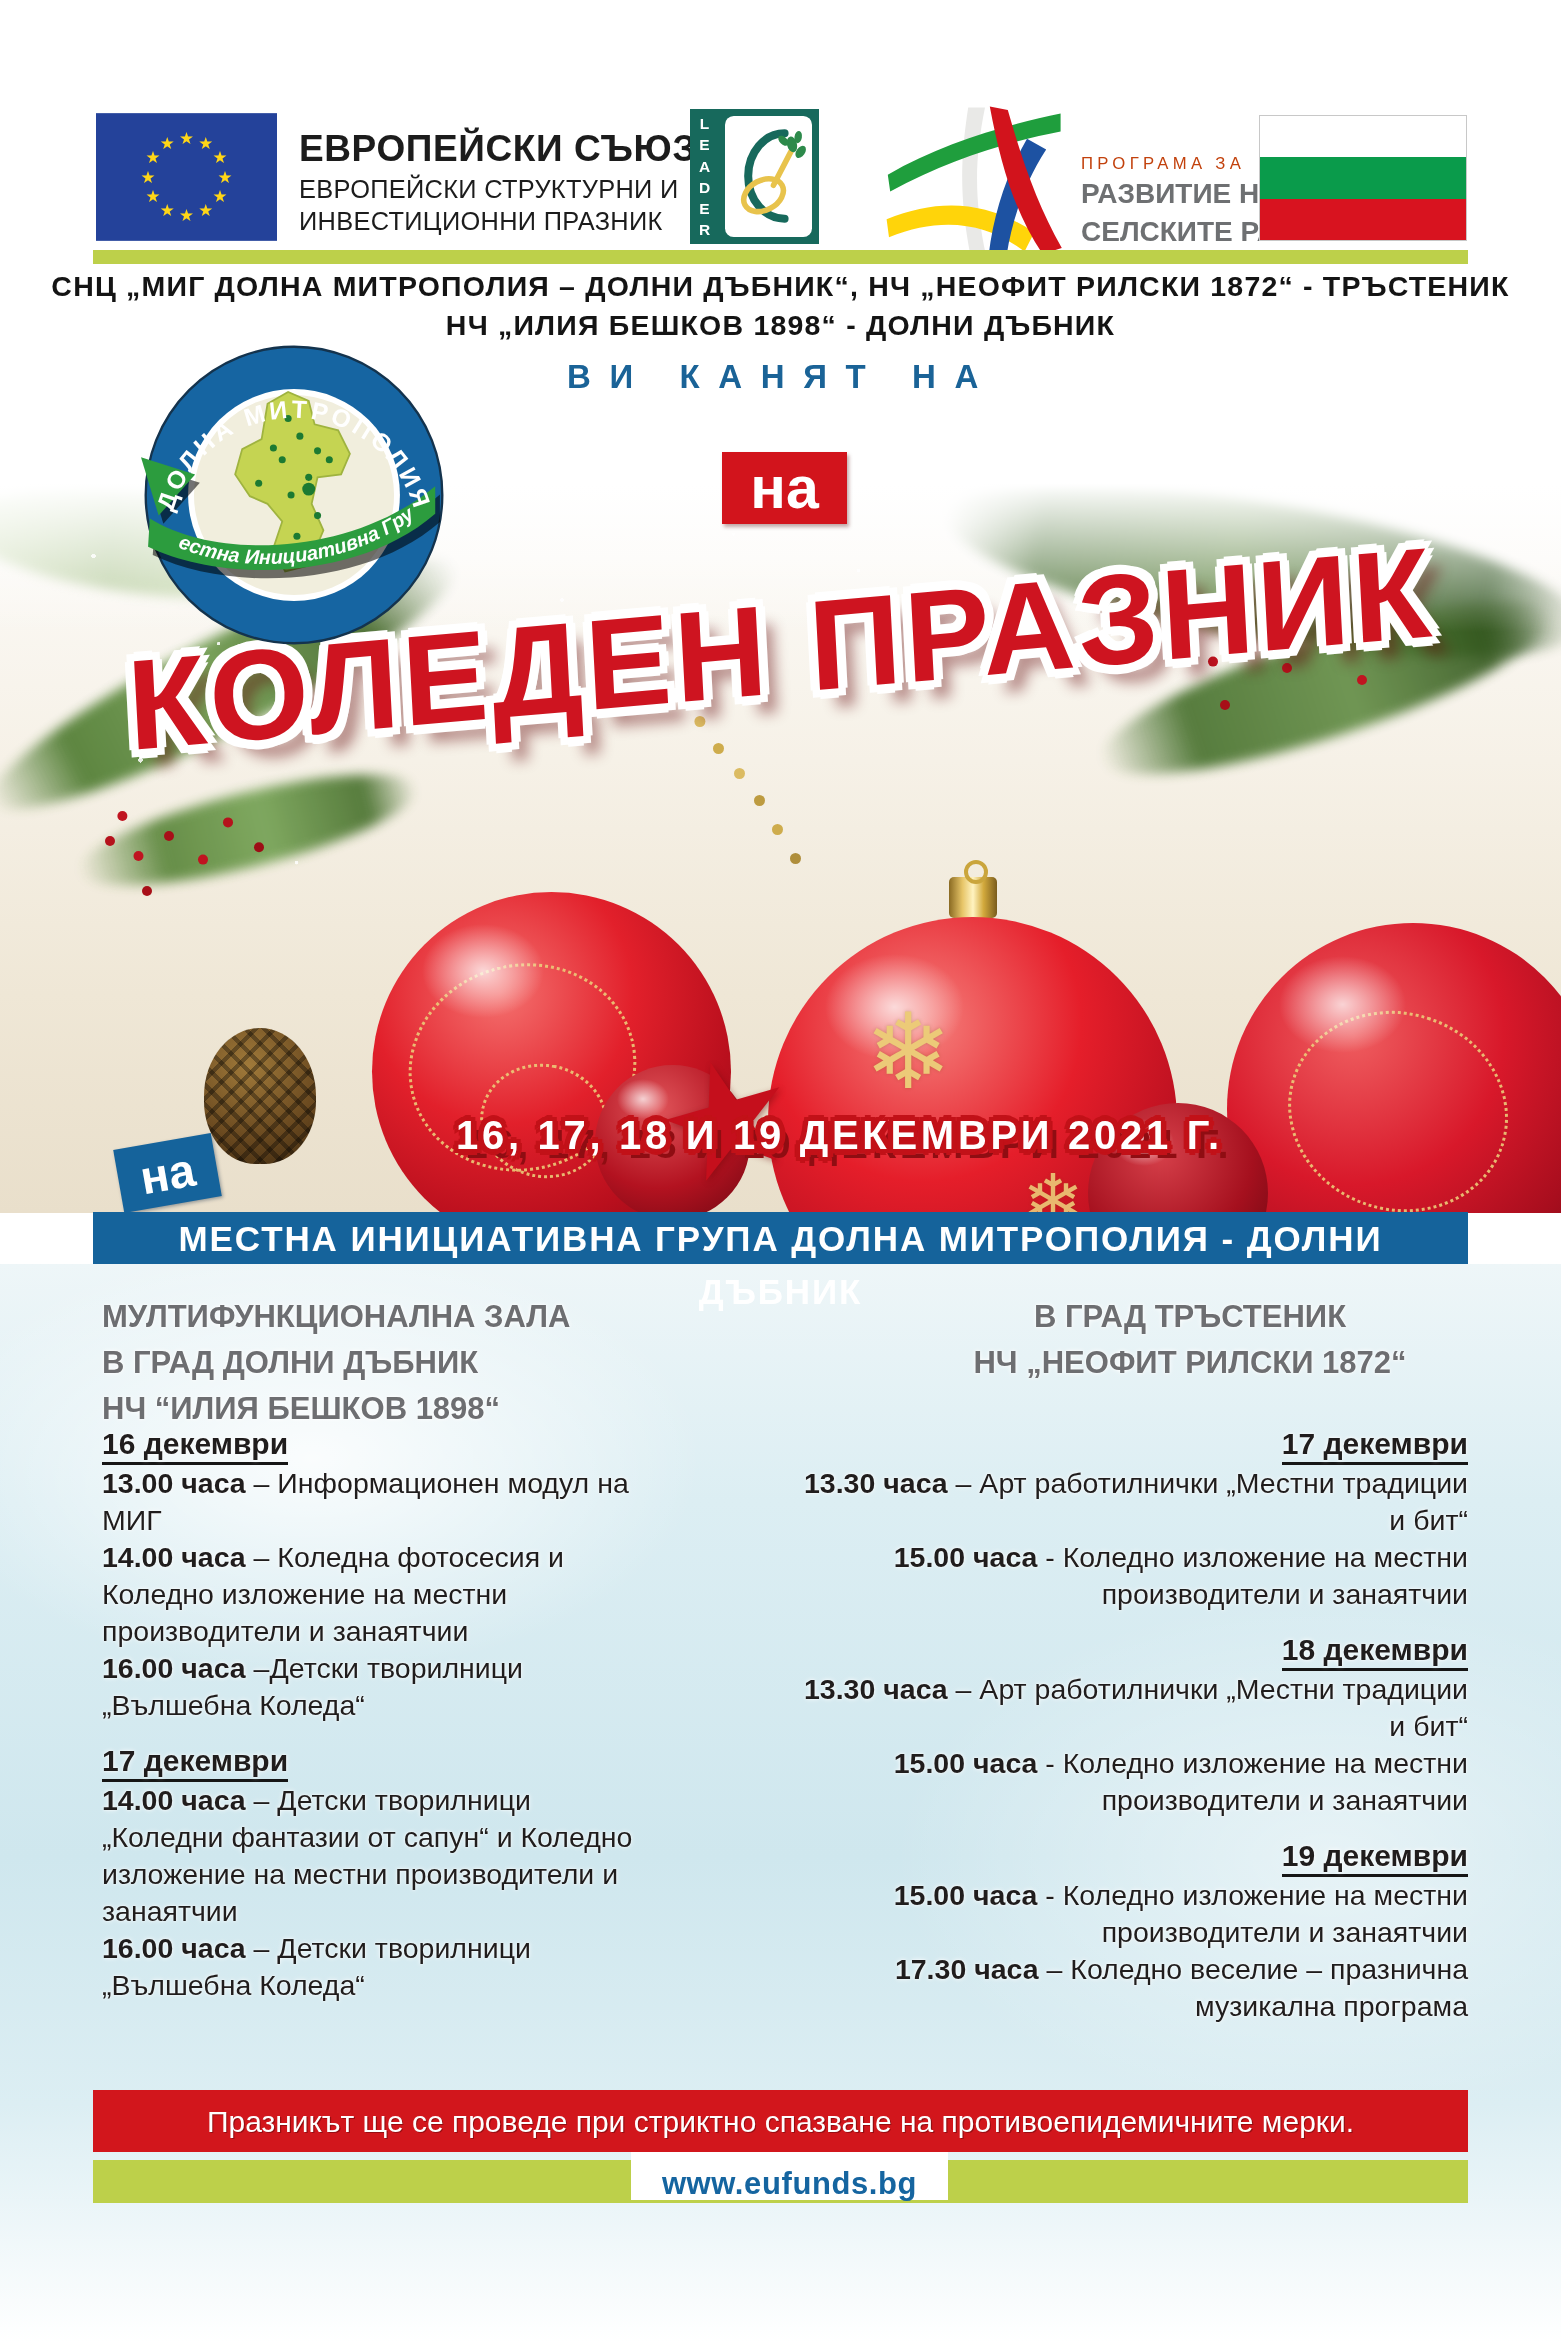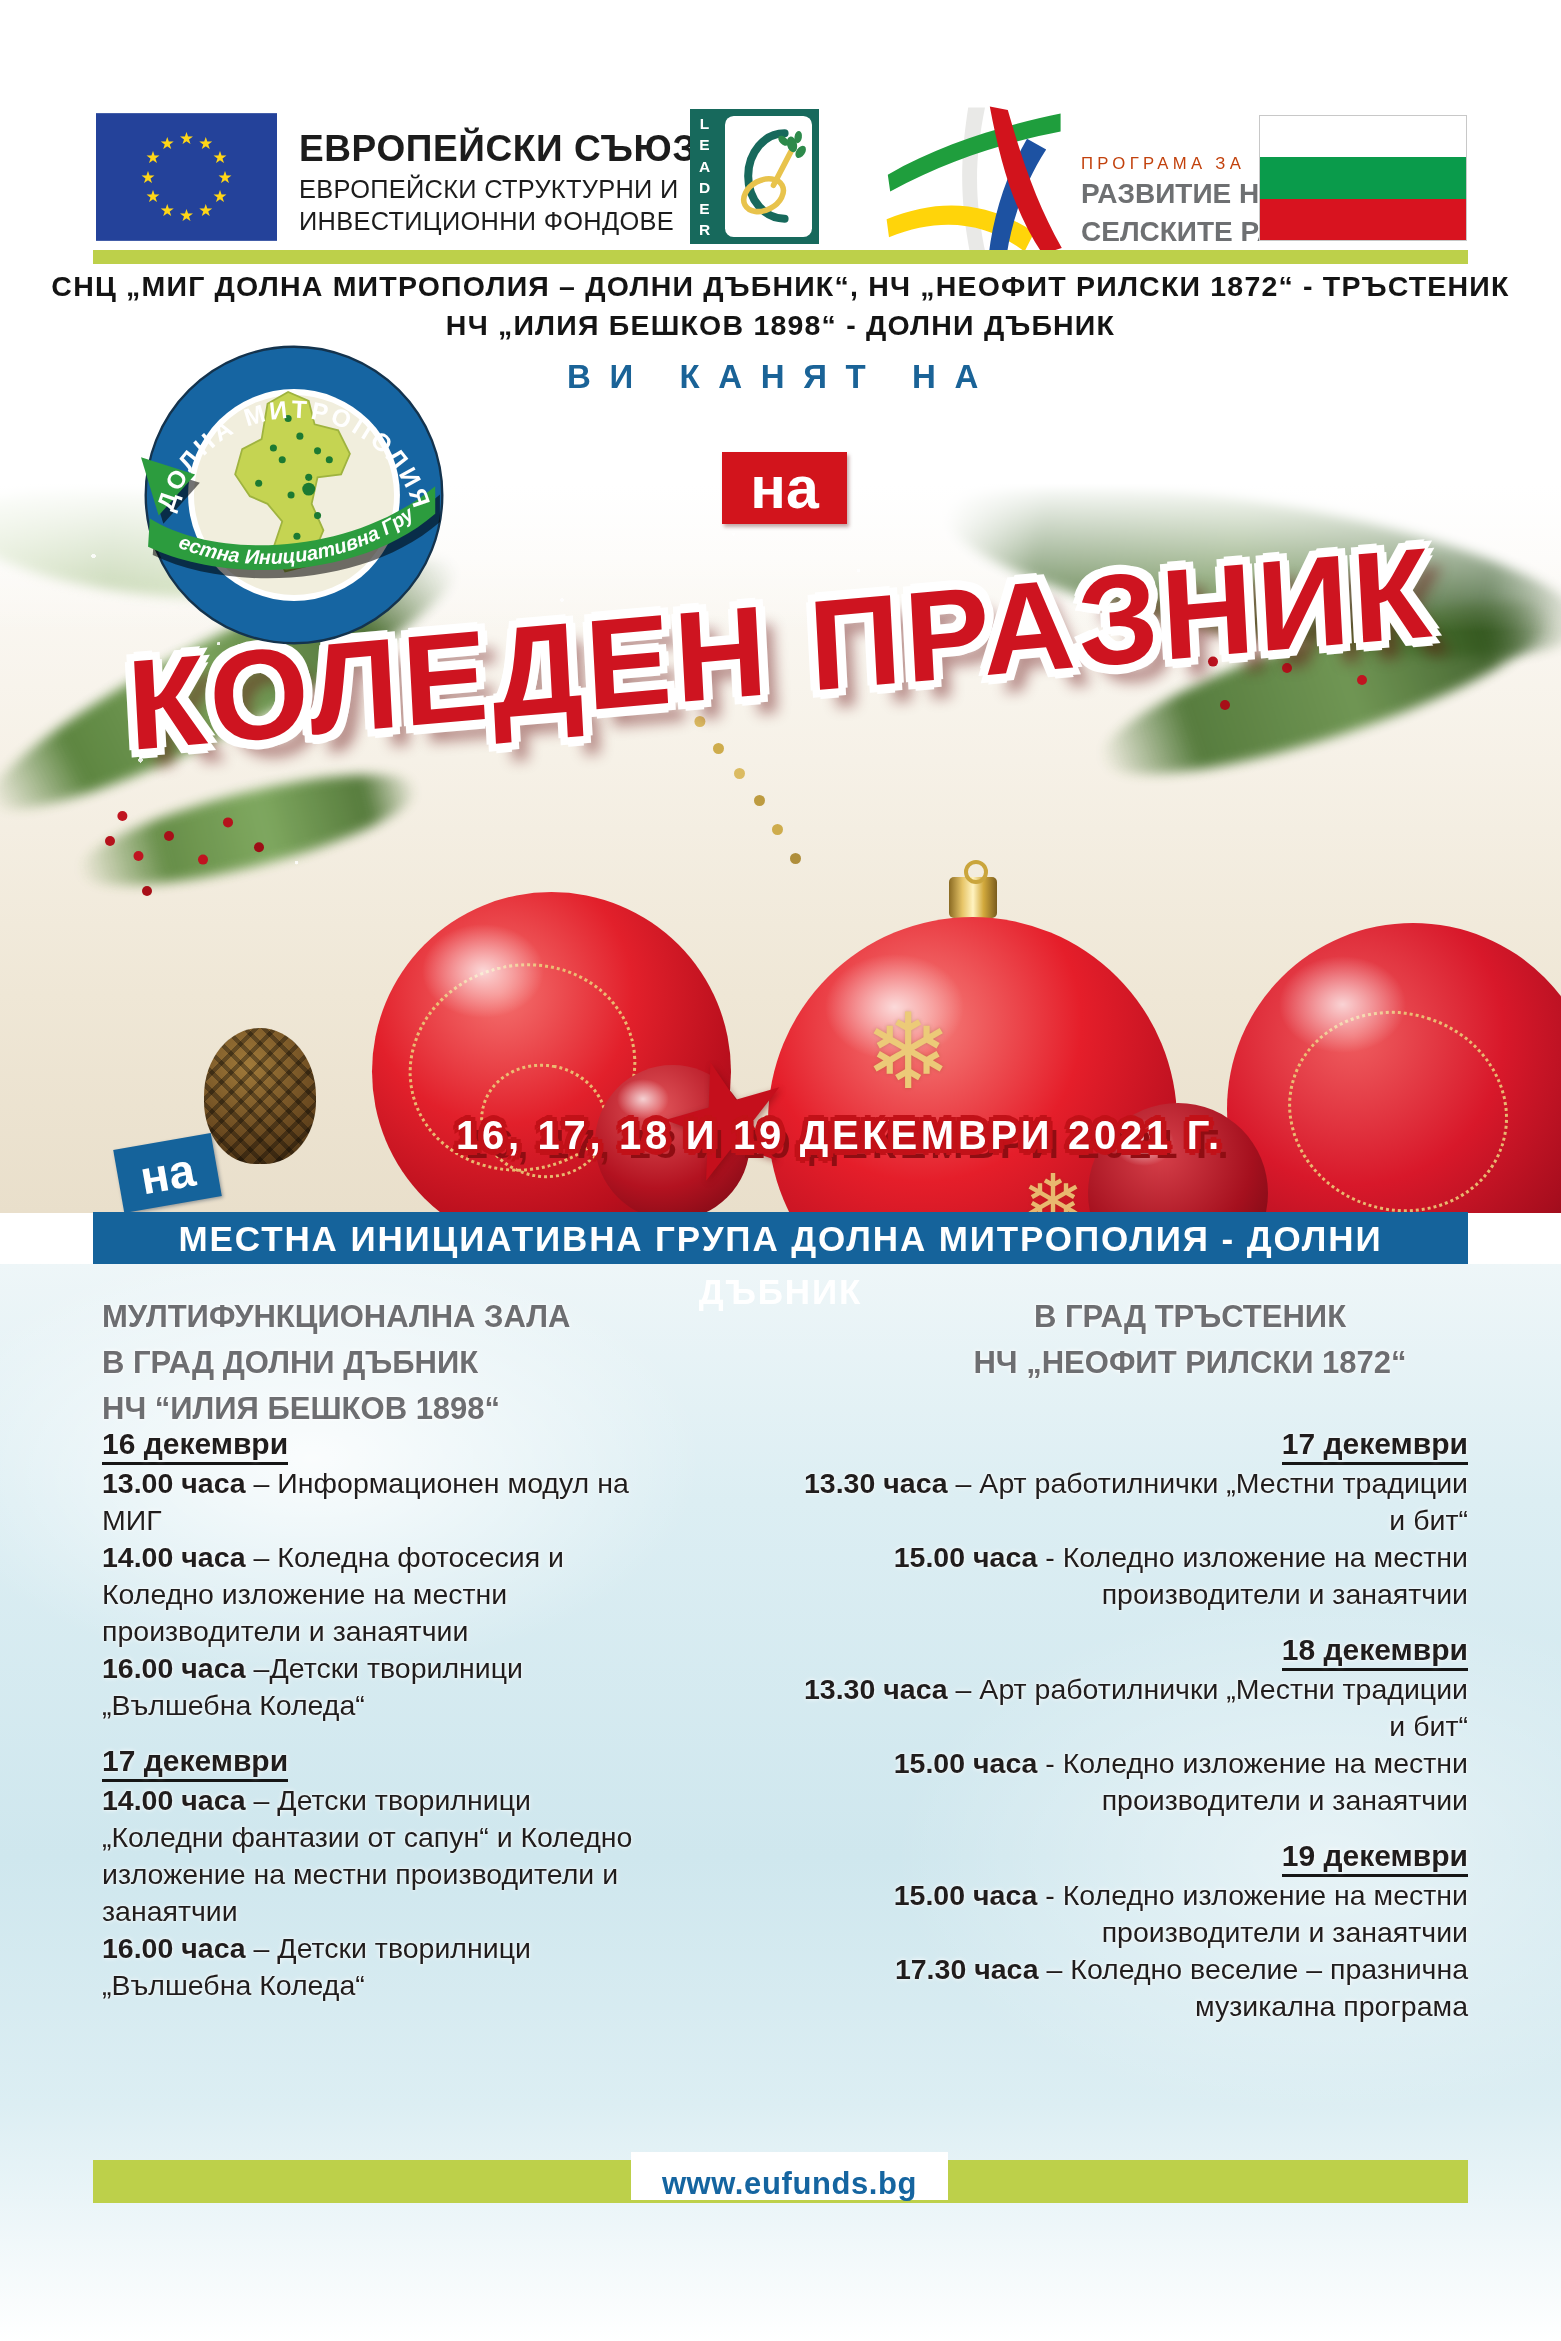--- a/index.html
+++ b/index.html
@@ -179,21 +179,21 @@
       <text x="146" y="174">★</text>
       <text x="115" y="166">★</text>
       <text x="92" y="143">★</text>
       <text x="84" y="112">★</text>
       <text x="92" y="81">★</text>
       <text x="115" y="58">★</text>
     </g>
   </svg>
   <div class="abs eu-title">ЕВРОПЕЙСКИ СЪЮЗ</div>
   <div class="abs eu-sub eu-sub1">ЕВРОПЕЙСКИ СТРУКТУРНИ И</div>
-  <div class="abs eu-sub eu-sub2">ИНВЕСТИЦИОННИ ФОНДОВЕ</div>
+  <div class="abs eu-sub eu-sub2">ИНВЕСТИЦИОННИ ПРАЗНИК</div>
 
   <div class="abs leader">
     <div class="leader-inner">
       <svg viewBox="0 0 140 194" width="87" height="120" xmlns="http://www.w3.org/2000/svg">
         <path d="M96,28 A58,68 0 1 0 96,166" fill="none" stroke="#17695c" stroke-width="13" stroke-linecap="round"></path>
         <ellipse cx="62" cy="128" rx="34" ry="24" fill="none" stroke="#e8c34c" stroke-width="9" transform="rotate(-28 62 128)"></ellipse>
         <path d="M78,112 L106,58" stroke="#e8c34c" stroke-width="9" stroke-linecap="round" fill="none"></path>
         <g fill="#2d8a4b">
           <ellipse cx="108" cy="46" rx="8" ry="13" transform="rotate(-15 108 46)"></ellipse>
           <ellipse cx="122" cy="58" rx="7" ry="11" transform="rotate(35 122 58)"></ellipse>
@@ -345,20 +345,21 @@
       <p class="item"><b>13.30 часа</b><span> – Арт работилнички „Местни традиции и бит“</span></p>
       <p class="item"><b>15.00 часа</b><span> - Коледно изложение на местни производители и занаятчии</span></p>
     </section>
     <section class="day">
       <div class="day-date"><span class="underl">19 декември</span></div>
       <p class="item"><b>15.00 часа</b><span> - Коледно изложение на местни производители и занаятчии</span></p>
       <p class="item"><b>17.30 часа</b><span> – Коледно веселие – празнична музикална програма</span></p>
     </section>
   </div>
 
+  <div class="abs covid">Празникът ще се проведе при стриктно спазване на противоепидемичните мерки.</div>
 
   <div class="abs footer-green"></div>
   <div class="abs footer-box">
     <span class="website">www.eufunds.bg</span>
   </div>
 
 </div>
 
 
 </body></html>

